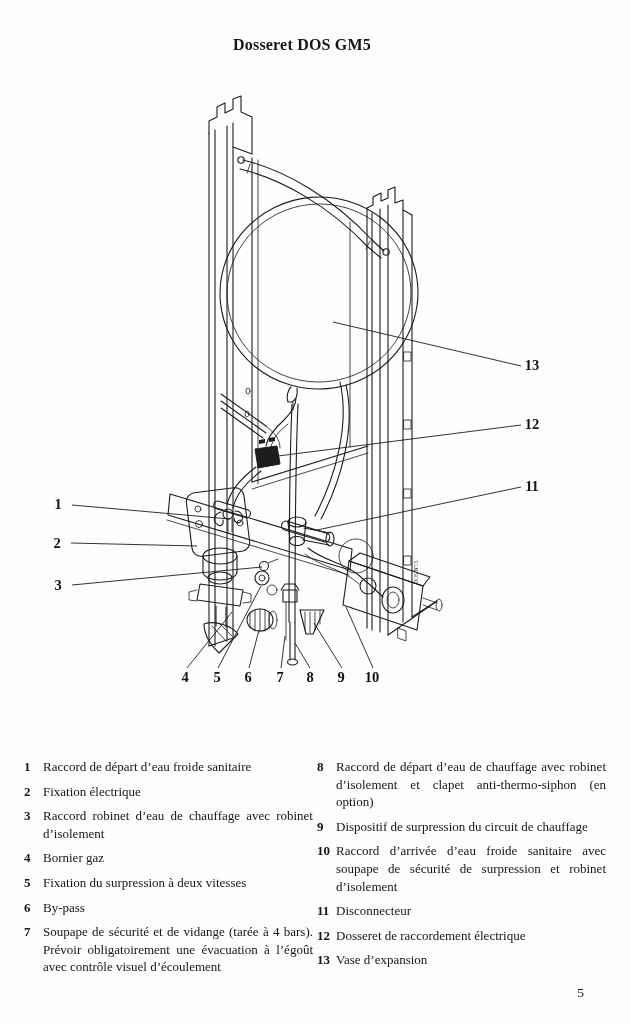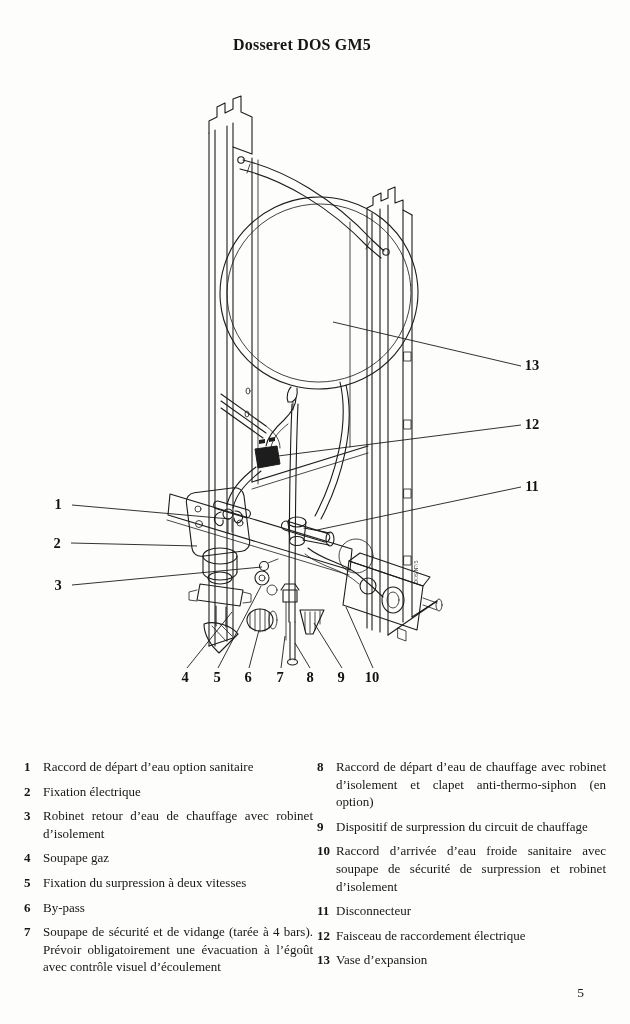--- a/index.html
+++ b/index.html
@@ -228,33 +228,33 @@
         <text class="callout" x="532" y="491">11</text>
         <text class="callout" x="532" y="429">12</text>
         <text class="callout" x="532" y="370">13</text>
       </g>
     </svg>
   </div>
 
   <div class="legend-col legend-left">
     <div class="item">
       <span class="num">1</span>
-      <span class="txt">Raccord de départ d’eau option sanitaire</span>
+      <span class="txt">Raccord de départ d’eau froide sanitaire</span>
     </div>
     <div class="item">
       <span class="num">2</span>
       <span class="txt">Fixation électrique</span>
     </div>
     <div class="item">
       <span class="num">3</span>
-      <span class="txt">Robinet retour d’eau de chauffage avec robinet d’isolement</span>
+      <span class="txt">Raccord robinet d’eau de chauffage avec robinet d’isolement</span>
     </div>
     <div class="item">
       <span class="num">4</span>
-      <span class="txt">Soupape gaz</span>
+      <span class="txt">Bornier gaz</span>
     </div>
     <div class="item">
       <span class="num">5</span>
       <span class="txt">Fixation du surpression à deux vitesses</span>
     </div>
     <div class="item">
       <span class="num">6</span>
       <span class="txt">By-pass</span>
     </div>
     <div class="item">
@@ -275,21 +275,21 @@
     <div class="item">
       <span class="num">10</span>
       <span class="txt">Raccord d’arrivée d’eau froide sanitaire avec soupape de sécurité de surpression et robinet d’isolement</span>
     </div>
     <div class="item">
       <span class="num">11</span>
       <span class="txt">Disconnecteur</span>
     </div>
     <div class="item">
       <span class="num">12</span>
-      <span class="txt">Faisceau de raccordement électrique</span>
+      <span class="txt">Dosseret de raccordement électrique</span>
     </div>
     <div class="item">
       <span class="num">13</span>
       <span class="txt">Vase d’expansion</span>
     </div>
   </div>
 
   <div class="pageno">5</div>
 </div>
 

